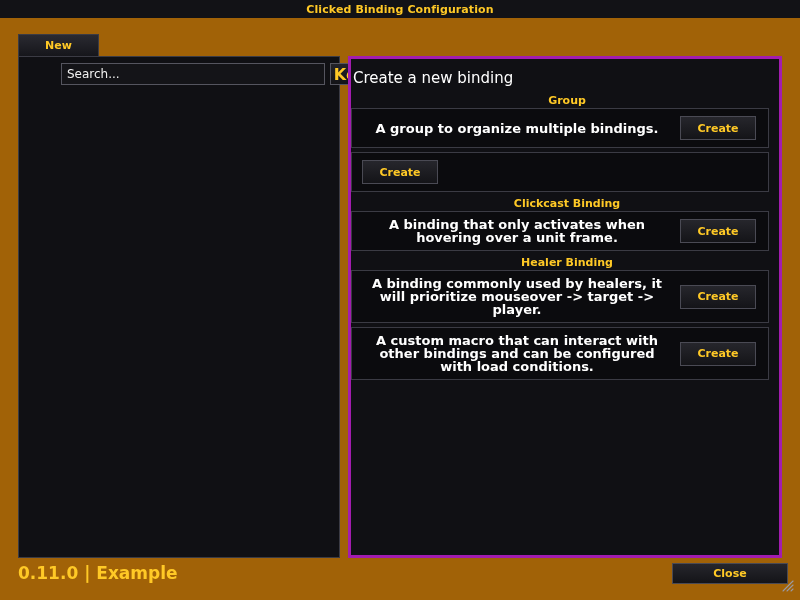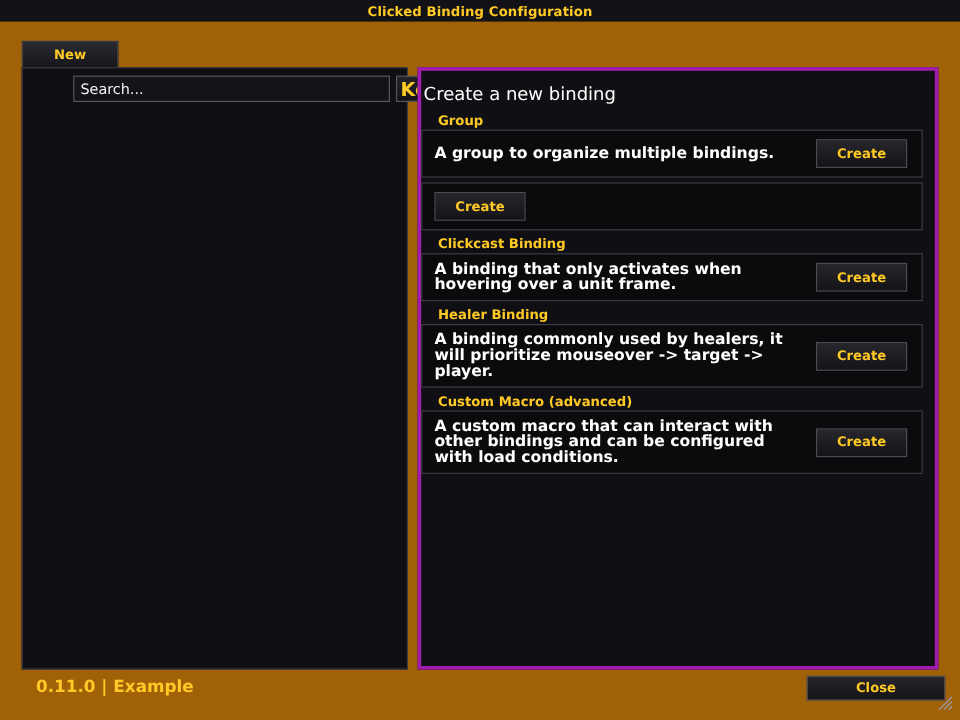--- a/index.html
+++ b/index.html
@@ -124,21 +124,21 @@
     padding: 10px 10px 0 0;
   }
   #right-heading {
     color: #ffffff;
     font-size: 15px;
     line-height: 18px;
     margin: 0 0 6px 2px;
   }
   #entries { margin: 0; padding: 0; }
 
-  .entry { margin-bottom: 4px; }
+  .entry { margin-bottom: 4px; text-align: center; }
   .entry-label {
     color: #ffc926;
     font-size: 11px;
     font-weight: bold;
     line-height: 15px;
     padding-left: 14px;
   }
   .entry-box {
     box-sizing: border-box;
     background: #0b0b0e;
@@ -168,23 +168,23 @@
     font-weight: bold;
     display: flex;
     align-items: center;
     justify-content: center;
     cursor: pointer;
   }
 
   
   #version-text {
     position: absolute;
-    left: 30px; top: 566px;
-    color: #ffc926;
-    font-size: 14px;
+    left: 18px; top: 566px;
+    color: #ffc926;
+    font-size: 17px;
     font-weight: bold;
     line-height: 14px;
   }
   #close-button {
     position: absolute;
     left: 672px; top: 563px;
     width: 116px; height: 21px;
     box-sizing: border-box;
     background: linear-gradient(to bottom, #26262c 0%, #141418 100%);
     border: 1px solid #4a4a54;
@@ -247,21 +247,20 @@
           </div>
         </div>
         <div class="entry">
           <div class="entry-label">Healer Binding</div>
           <div class="entry-box">
             <div class="entry-desc">A binding commonly used by healers, it will prioritize mouseover -&gt; target -&gt; player.</div>
             <div class="create-button">Create</div>
           </div>
         </div>
         <div class="entry">
-          <div class="entry-label">Custom Macro (advanced)</div>
           <div class="entry-box">
             <div class="entry-desc">A custom macro that can interact with other bindings and can be configured with load conditions.</div>
             <div class="create-button">Create</div>
           </div>
         </div>
       </div>
   </div>
 
   <div id="version-text">0.11.0 | Example</div>
 

